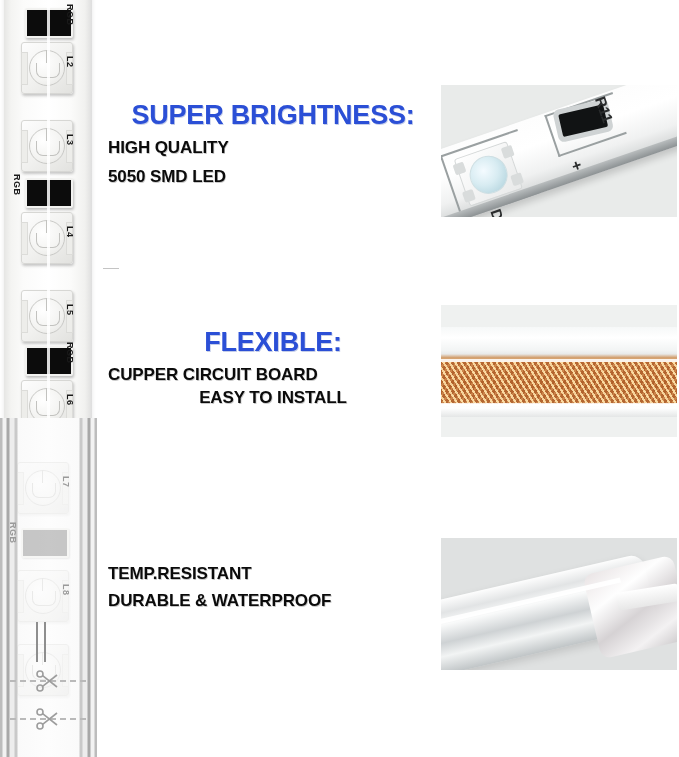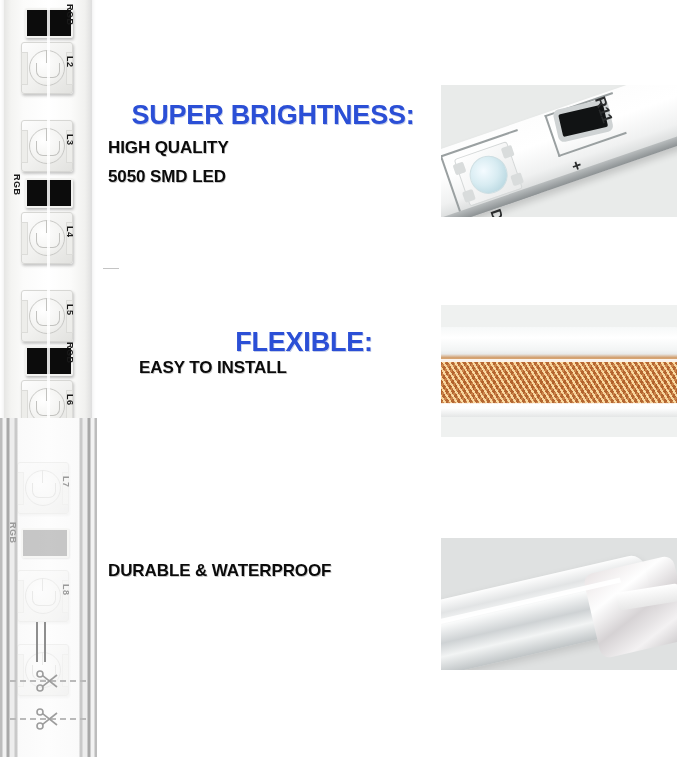--- a/index.html
+++ b/index.html
@@ -525,26 +525,28 @@
 </div>
 
 <div class="feature" style="top:101px;">
   <div class="headline">SUPER BRIGHTNESS:</div>
   <div class="subline">HIGH QUALITY</div>
   <div class="subline" style="margin-top:8px;">5050 SMD LED</div>
 </div>
 
 <div class="tick"></div>
 
-<div class="feature" style="top:328px;margin-left:31px;">
+<div class="feature" style="top:328px;">
   <div class="headline">FLEXIBLE:</div>
-  <div class="subline" style="margin-top:2px;">EASY TO INSTALL</div>
+  <div class="subline">CUPPER CIRCUIT BOARD</div>
+  <div class="subline" style="margin-top:2px;text-align:center;">EASY TO INSTALL</div>
 </div>
 
 <div class="feature" style="top:555px;">
+  <div class="subline">TEMP.RESISTANT</div>
   <div class="subline" style="margin-top:6px;">DURABLE &amp; WATERPROOF</div>
 </div>
 
 <div class="photo p1">
   <div class="board">
     <div class="smd">
       <div class="dome"></div>
       <div class="nub" style="left:-4px; top:4px;"></div>
       <div class="nub" style="left:-4px; bottom:4px;"></div>
       <div class="nub" style="right:-4px; top:4px;"></div>

